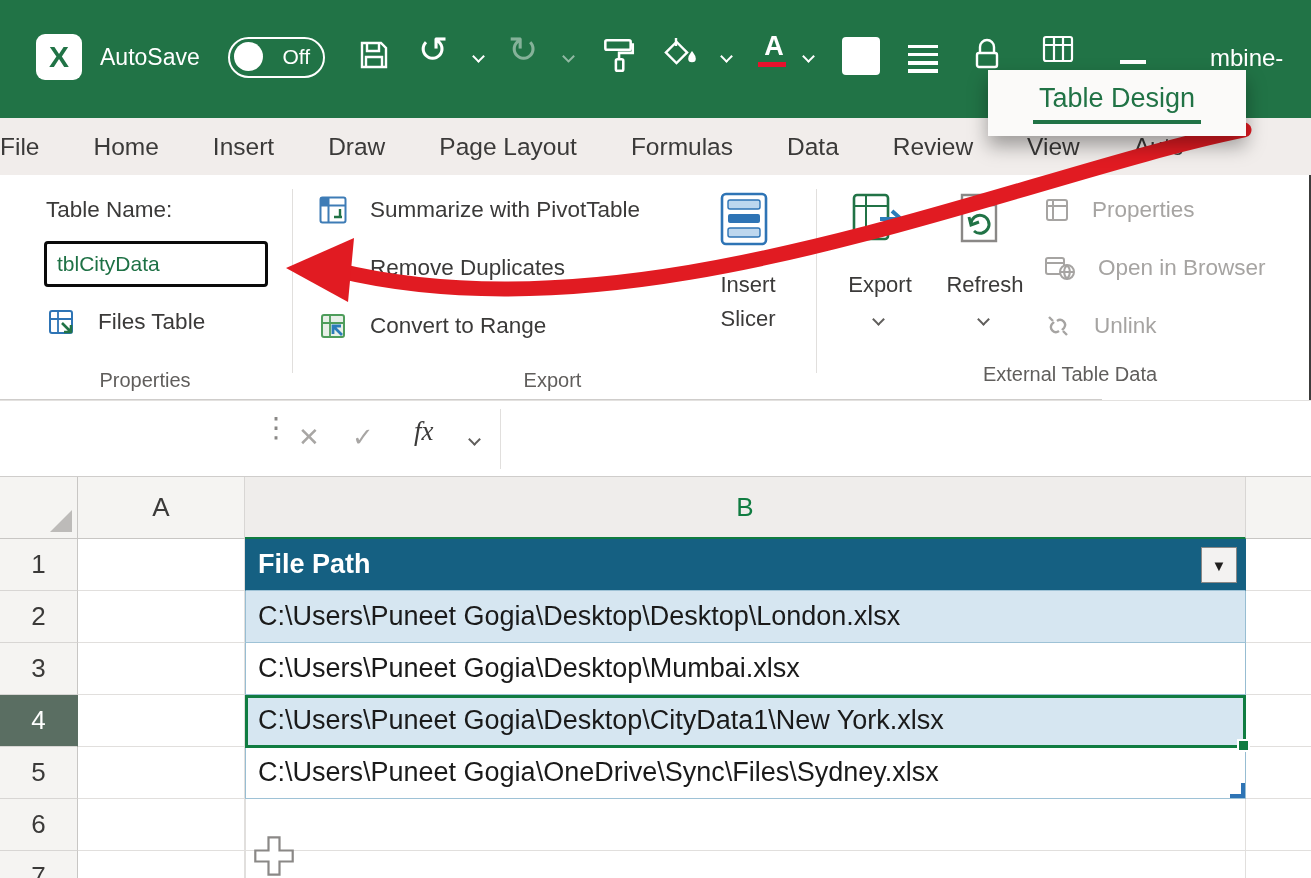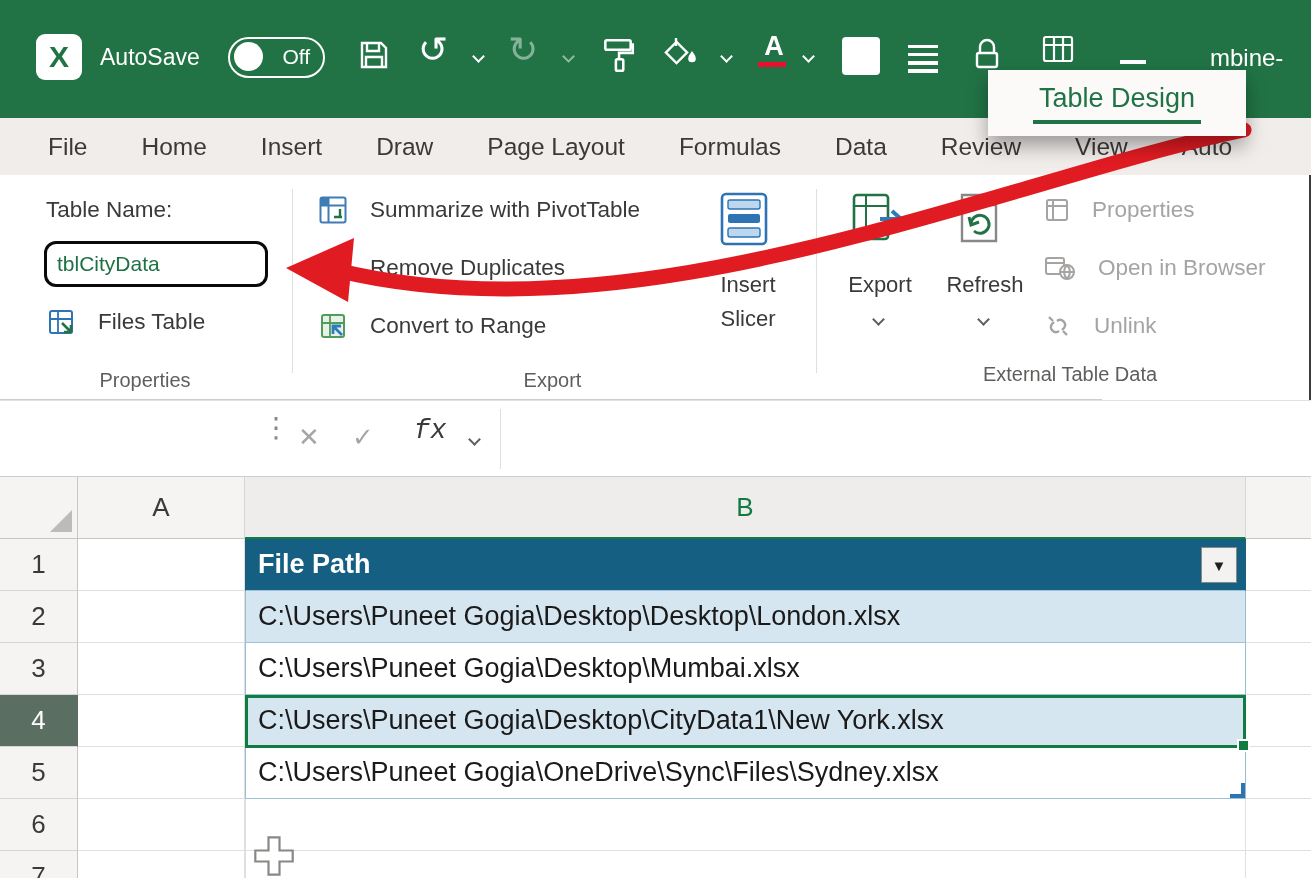--- a/index.html
+++ b/index.html
@@ -23,30 +23,30 @@
   .bars i{display:block;width:30px;height:3.6px;background:#fff;margin:4.6px 0}
   .redbar{width:28px;height:5px;background:var(--font_color_red,#E8112D);margin-top:2px}
   .wbname{position:absolute;left:1210px;top:44px;width:101px;color:#fff;font-size:24px;white-space:nowrap;overflow:hidden}
   
   .callout{position:absolute;left:988px;top:70px;width:258px;height:66px;background:#FBFAF9;z-index:50;
            box-shadow:0 10px 18px rgba(0,0,0,.35);display:flex;align-items:center;justify-content:center}
   .callout span{color:var(--excel_green,#217346);font-weight:400;font-size:27px;border-bottom:4px solid var(--excel_green,#217346);padding:0 6px 6px}
   .arrow-layer{position:absolute;left:0;top:0;width:1311px;height:878px;z-index:40;pointer-events:none}
   
   .tabs{position:absolute;left:0;top:118px;width:1311px;height:57px;background:#F1EDEB;display:flex;
-        align-items:center;padding-left:48px;gap:54px;font-size:24.5px;color:#3B3A39;white-space:nowrap}
+        align-items:center;gap:54px;font-size:24.5px;color:#3B3A39;white-space:nowrap}
   
   .ribbon{position:absolute;left:0;top:175px;width:1102px;height:225px;background:#fff;border-bottom:1px solid #CFCDCB}
   .rlabel{font-size:22.5px;color:#3B3A39;white-space:nowrap}
   .grplabel{position:absolute;text-align:center;font-size:20px;color:#605E5C}
   .vdiv{position:absolute;width:1px;height:184px;background:#E1DFDD;top:189px}
   .ribrow{position:absolute;display:flex;align-items:center;gap:22px}
   .gray .rlabel{color:#A6A4A2}
   .namebox-input{position:absolute;left:44px;top:241px;width:224px;height:46px;background:#fff;border:3px solid #0a0a0a;
-        border-radius:12px;font-size:21px;color:#1E7145;line-height:40px;padding-left:10px}
+        border-radius:4px;font-size:21px;color:#1E7145;line-height:40px;padding-left:10px}
   .bigbtn-label{position:absolute;text-align:center;font-size:22px;color:#3B3A39}
   
   .fbar{position:absolute;left:0;top:400px;width:1311px;height:77px;background:#fff;border-top:1px solid #E3E1DF;border-bottom:1px solid #CFCDCB}
   .cellref{position:absolute;left:18px;top:416px;width:230px;height:45px;border:1.5px solid #C8C6C4;border-radius:3px;background:#fff}
   .cellref span{position:absolute;left:14px;top:8px;font-size:24px;color:#201F1E}
   .formula-text{position:absolute;left:514px;top:400px;right:0;height:77px;line-height:77px;font-size:25px;color:#201F1E;
         white-space:nowrap;overflow:hidden}
   
   .hdr{position:absolute;background:#F5F4F2;display:flex;align-items:center;justify-content:center;
        font-size:26px;color:#3B3A39}
@@ -248,21 +248,21 @@
   </div>
 
   <div class="fbar">
     <div class="cellref">
       <span>B4</span>
       <span class="chev gray" style="position:absolute;right:14px;top:16px"></span>
     </div>
     <div class="abs" style="left:262px;top:10px;font-size:28px;color:#8A8886">⋮</div>
     <div class="abs" style="left:298px;top:21px;font-size:26px;color:#A8A6A4">✕</div>
     <div class="abs" style="left:352px;top:21px;font-size:26px;color:#A8A6A4">✓</div>
-    <div class="abs" style="left:414px;top:15px;font-size:27px;font-style:italic;color:#3B3A39;font-family:Liberation Mono, monospace">fx</div>
+    <div class="abs" style="left:414px;top:15px;font-size:27px;font-style:italic;color:#3B3A39;font-family:Liberation Serif, serif">fx</div>
     <span class="abs chev gray" style="left:470px;top:34px"></span>
     <div class="abs" style="left:500px;top:8px;width:1px;height:60px;background:#E1DFDD"></div>
     <div class="formula-text">C:\Users\Puneet Gogia\Desktop\CityData1\New York.xlsx</div>
   </div>
 
   <div class="hdr" style="left:0;top:477px;width:78px;height:62px;border-right:1px solid #C8C6C4;border-bottom:1px solid #C8C6C4">
     <div class="corner-tri"></div>
   </div>
   <div class="hdr" style="left:78px;top:477px;width:167px;height:62px;border-right:1px solid #D8D6D4;border-bottom:1px solid #C8C6C4">A</div>
   <div class="hdr" style="left:245px;top:477px;width:1001px;height:62px;background:#EFEDEB;color:#107C41;border-right:1px solid #D8D6D4;border-bottom:2.5px solid #107C41">B</div>

